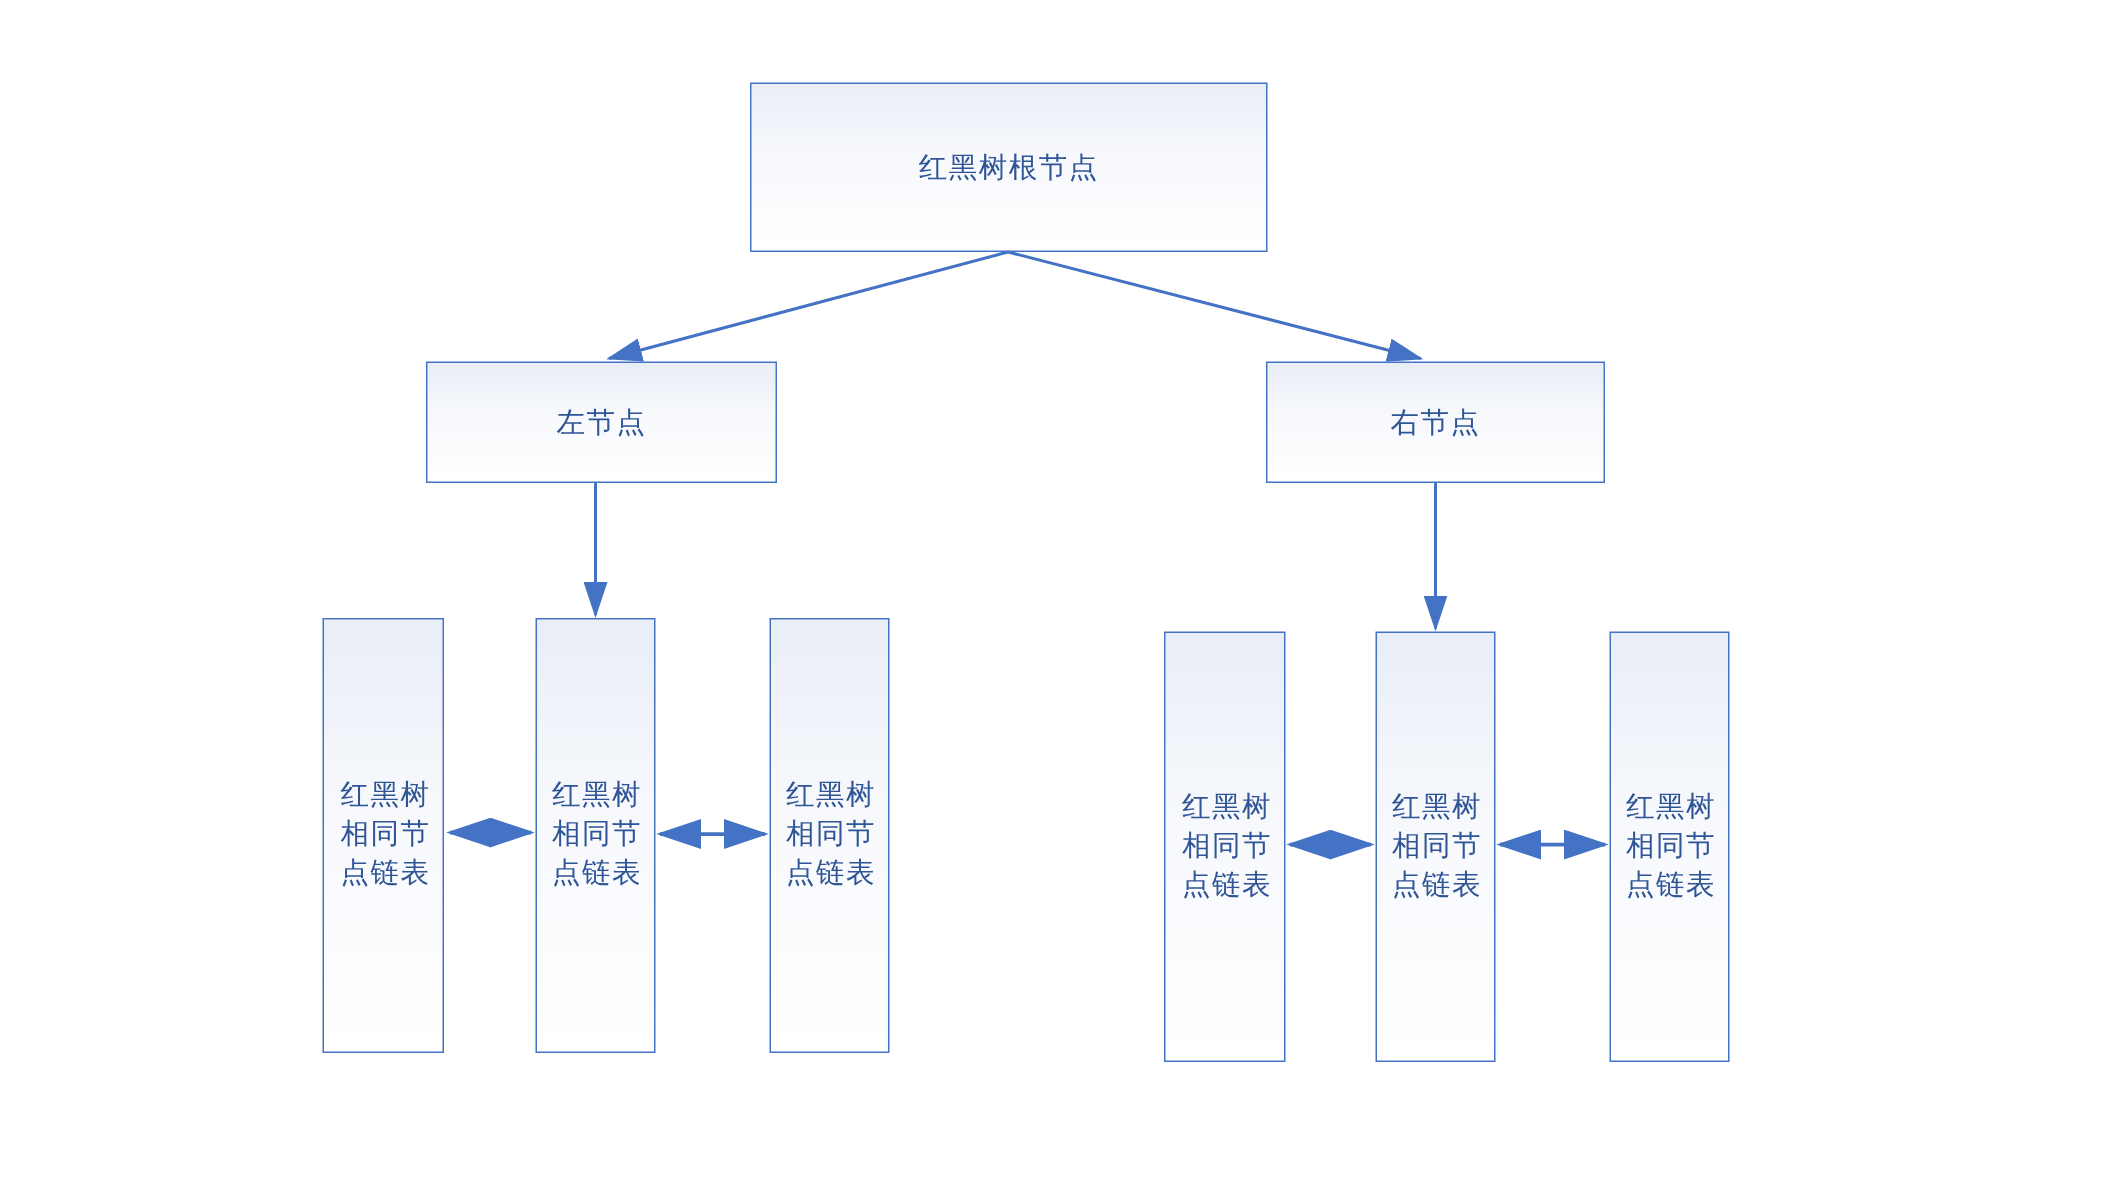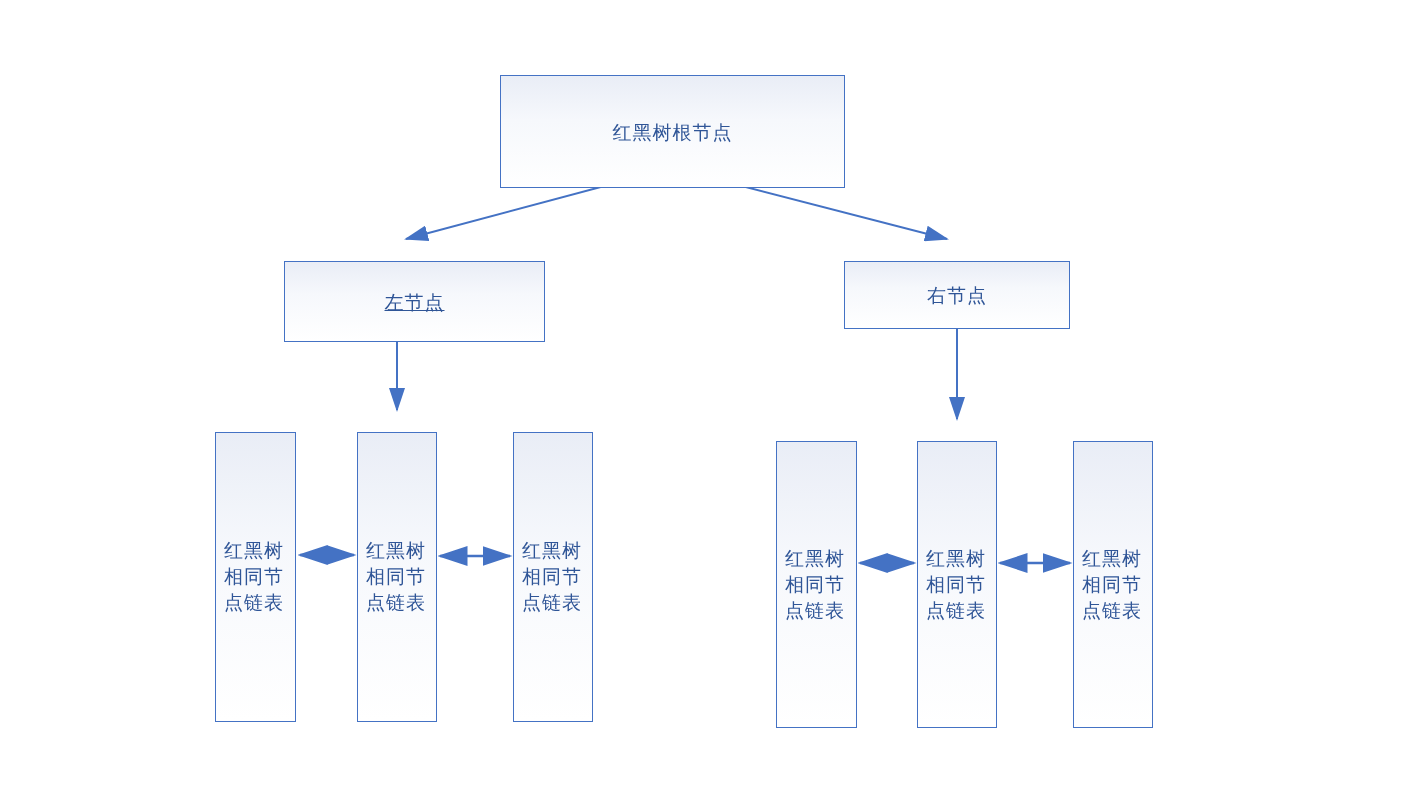--- a/index.html
+++ b/index.html
@@ -25,30 +25,29 @@
     pointer-events: none;
   }
   .node {
     position: absolute;
     border: 1.5px solid var(--accent);
     background: linear-gradient(to bottom, var(--fill-top) 0%, #F6F8FC 40%, var(--fill-bottom) 100%);
     color: var(--node-text);
     display: flex;
     align-items: center;
     justify-content: center;
-    text-align: left;
+    text-align: right;
     font-size: 19px;
     line-height: 26px;
     letter-spacing: 1px;
-    margin-top: 20px;
   }
   .node .label { display: block; padding: 0 8px; }
   .node--root   { left: 500px; top: 55px;  width: 345px; height: 113px; }
-  .node--left   { left: 284px; top: 241px; width: 261px; height: 81px; text-decoration: underline; }
-  .node--right  { left: 844px; top: 241px; width: 226px; height: 68px; }
+  .node--left   { left: 284px; top: 241px; width: 234px; height: 81px; }
+  .node--right  { left: 844px; top: 241px; width: 226px; height: 81px; }
   .node--list   { width: 81px; height: 290px; font-family: Liberation Serif, serif; }
   .node--l1 { left: 215px;  top: 412px; }
   .node--l2 { left: 357px;  top: 412px; width: 80px; }
   .node--l3 { left: 513px;  top: 412px; width: 80px; }
   .node--r1 { left: 776px;  top: 421px; height: 287px; }
   .node--r2 { left: 917px;  top: 421px; width: 80px; height: 287px; }
   .node--r3 { left: 1073px; top: 421px; width: 80px; height: 287px; }
 </style>
 </head>
 <body>

